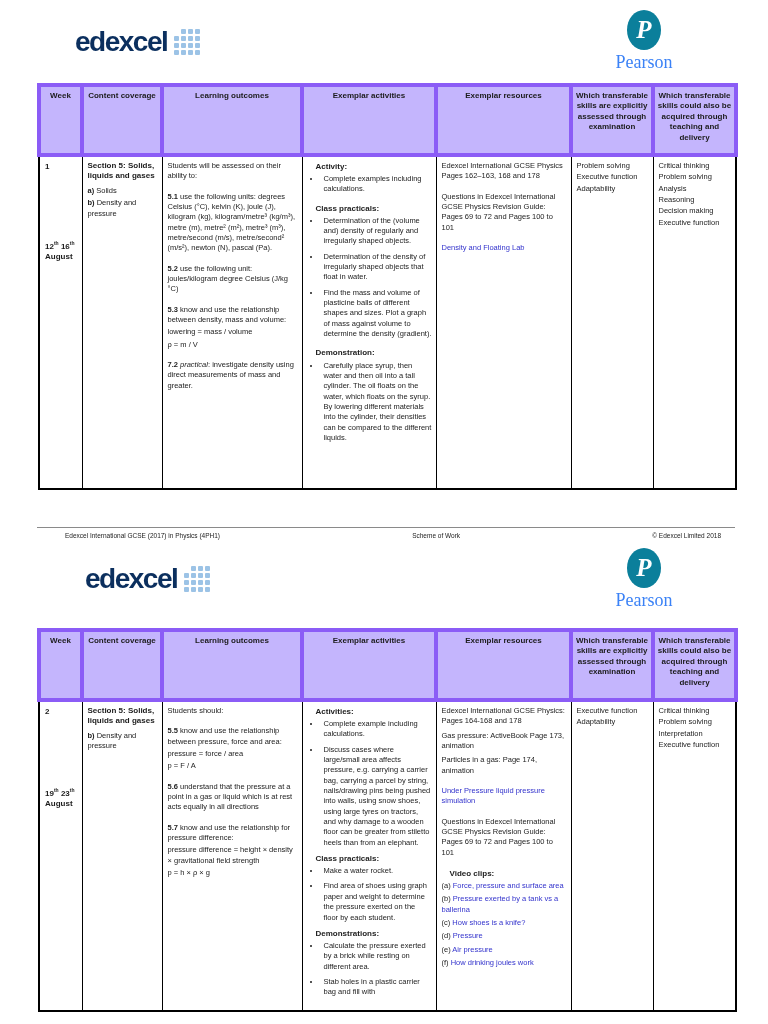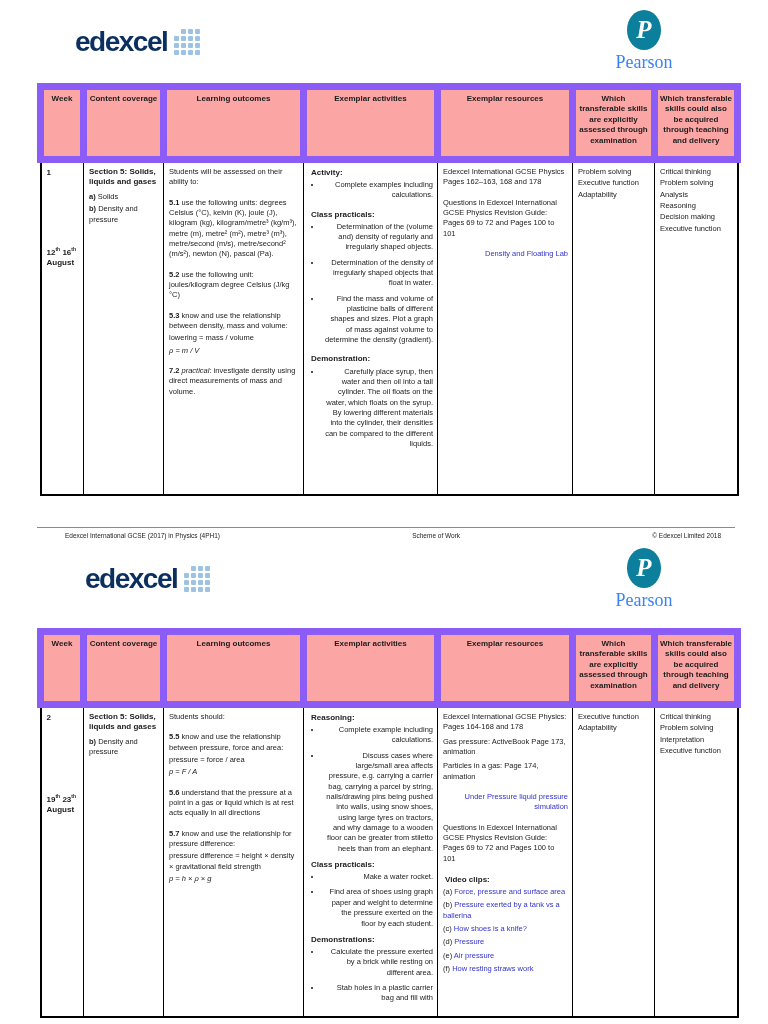--- a/index.html
+++ b/index.html
@@ -15,48 +15,48 @@
   .pearson { position:absolute; width:72px; text-align:center; }
   .pearson-circle { width:34px; height:40px; border-radius:50%; background:#0b7f9b;
                     margin:0 auto; display:flex; align-items:center; justify-content:center; }
   .pearson-p { color:#ffffff; font-family:"Liberation Serif", serif; font-style:italic;
                font-weight:bold; font-size:25px; line-height:1; padding-bottom:2px; }
   .pearson-word { font-family:"Liberation Serif", serif; font-size:18px; color:#3b82f6; margin-top:2px; }
 
   
   table.sow { position:absolute; left:37px; width:697px; border-collapse:collapse;
               table-layout:fixed; border:2px solid #000; }
-  .sow th { background:#fca5a5; border:7px solid #8b5cf6; font-size:8px; font-weight:bold;
+  .sow th { background:#c4b5fd; border:4px solid #8b5cf6; font-size:8px; font-weight:bold;
             text-align:center; vertical-align:top; padding:4px 2px 10px; line-height:1.3; }
   .sow td { border:1px solid #000; vertical-align:top; padding:4px 4px 4px 5px;
             font-size:7.5px; line-height:1.38; }
   tr.body-row-1 td { height:323px; }
   tr.body-row-2 td { height:300px; }
 
   .week-num  { font-weight:bold; font-size:8px; }
   .week-date { font-weight:bold; font-size:8px; line-height:1.3; }
   .mtw1 { margin-top:68px; } .mtw2 { margin-top:70px; }
   sup { font-size:5px; }
 
   .section-title { font-weight:bold; font-size:8px; line-height:1.25; margin:0 0 5px; }
   .cc-item { margin:0 0 2px; }
   .cc-item b { font-size:7.5px; }
 
   .lo  { margin:0 0 10px; }  .mb2 { margin-bottom:2px !important; }
   .mb4 { margin-bottom:4px !important; } .mb10 { margin-bottom:10px !important; }
   .formula { margin:0 0 2px; }
-  .formula-sym { font-style:italic; margin:0 0 10px; }
-
-  .cell-h { font-weight:bold; font-size:8px; margin:0 2px 2px; }
+  .formula-sym { margin:0 0 10px; }
+
+  .cell-h { font-weight:bold; font-size:8px; margin:0 8px 2px; }
   .gap-top { margin-top:8px; }
   ul.blist { margin:0; padding-left:13px; list-style:disc; }
-  ul.blist li { margin:0 0 5px; padding-left:3px;text-align:right; }
+  ul.blist li { margin:0 0 5px; padding-left:3px; }
 
   .rp { margin:0 0 5px; }
-  .link { color:#3333cc; text-decoration:none; cursor:pointer;text-align:right; }
+  .link { color:#3333cc; text-decoration:none; cursor:pointer; }
   a.block { display:block; }
   .video-line { margin:0 0 3px; }
 
   .skill-line { margin:0 0 1px; }
 
   
   .pg-footer { position:absolute; left:37px; top:527px; width:698px;
                border-top:1px solid #8a8a8a; display:flex; justify-content:space-between;
                font-size:6.5px; color:#222; padding-top:4px; }
   .pg-footer .l { padding-left:28px; } .pg-footer .r { padding-right:14px; }
@@ -131,21 +131,21 @@
           <div class="cc-item"><b>a)</b> <span>Solids</span></div>
           <div class="cc-item"><b>b)</b> <span>Density and pressure</span></div>
         </td>
         <td>
           <p class="lo">Students will be assessed on their ability to:</p>
           <p class="lo"><b>5.1</b> <span>use the following units: degrees Celsius (°C), kelvin (K), joule (J), kilogram (kg), kilogram/metre³ (kg/m³), metre (m), metre² (m²), metre³ (m³), metre/second (m/s), metre/second² (m/s²), newton (N), pascal (Pa).</span></p>
           <p class="lo"><b>5.2</b> <span>use the following unit: joules/kilogram degree Celsius (J/kg °C)</span></p>
           <p class="lo mb2"><b>5.3</b> <span>know and use the relationship between density, mass and volume:</span></p>
           <div class="formula">lowering = mass / volume</div>
           <div class="formula-sym">ρ = m / V</div>
-          <p class="lo"><b>7.2</b> <i>practical</i><span>: investigate density using direct measurements of mass and volume.</span></p>
+          <p class="lo"><b>7.2</b> <i>practical</i><span>: investigate density using direct measurements of mass and greater.</span></p>
         </td>
         <td>
           <div class="cell-h">Activity:</div>
           <ul class="blist">
             <li>Complete examples including calculations.</li>
           </ul>
           <div class="cell-h gap-top">Class practicals:</div>
           <ul class="blist">
             <li>Determination of the (volume and) density of regularly and irregularly shaped objects.</li>
             <li>Determination of the density of irregularly shaped objects that float in water.</li>
@@ -252,21 +252,21 @@
           <p class="lo">Students should:</p>
           <p class="lo mb2"><b>5.5</b> <span>know and use the relationship between pressure, force and area:</span></p>
           <div class="formula">pressure = force / area</div>
           <div class="formula-sym">p = F / A</div>
           <p class="lo"><b>5.6</b> <span>understand that the pressure at a point in a gas or liquid which is at rest acts equally in all directions</span></p>
           <p class="lo mb2"><b>5.7</b> <span>know and use the relationship for pressure difference:</span></p>
           <div class="formula">pressure difference = height × density × gravitational field strength</div>
           <div class="formula-sym">p = h × ρ × g</div>
         </td>
         <td>
-          <div class="cell-h">Reasoning:</div>
+          <div class="cell-h">Activities:</div>
           <ul class="blist">
             <li>Complete example including calculations.</li>
             <li>Discuss cases where large/small area affects pressure, e.g. carrying a carrier bag, carrying a parcel by string, nails/drawing pins being pushed into walls, using snow shoes, using large tyres on tractors, and why damage to a wooden floor can be greater from stiletto heels than from an elephant.</li>
           </ul>
           <div class="cell-h">Class practicals:</div>
           <ul class="blist">
             <li>Make a water rocket.</li>
             <li>Find area of shoes using graph paper and weight to determine the pressure exerted on the floor by each student.</li>
           </ul>
           <div class="cell-h">Demonstrations:</div>
@@ -280,21 +280,21 @@
           <p class="rp mb4">Gas pressure: ActiveBook Page 173, animation</p>
           <p class="rp mb10">Particles in a gas: Page 174, animation</p>
           <a class="link block mb10" style="margin-bottom:10px">Under Pressure liquid pressure simulation</a>
           <p class="rp mb10">Questions in Edexcel International GCSE Physics Revision Guide: Pages 69 to 72 and Pages 100 to 101</p>
           <div class="cell-h">Video clips:</div>
           <div class="video-line"><span>(a)</span> <a class="link">Force, pressure and surface area</a></div>
           <div class="video-line"><span>(b)</span> <a class="link">Pressure exerted by a tank vs a ballerina</a></div>
           <div class="video-line"><span>(c)</span> <a class="link">How shoes is a knife?</a></div>
           <div class="video-line"><span>(d)</span> <a class="link">Pressure</a></div>
           <div class="video-line"><span>(e)</span> <a class="link">Air pressure</a></div>
-          <div class="video-line"><span>(f)</span> <a class="link">How resting straws work</a></div>
+          <div class="video-line"><span>(f)</span> <a class="link">How drinking joules work</a></div>
         </td>
         <td>
           <div class="skill-line">Executive function</div>
           <div class="skill-line">Adaptability</div>
         </td>
         <td>
           <div class="skill-line">Critical thinking</div>
           <div class="skill-line">Problem solving</div>
           <div class="skill-line">Interpretation</div>
           <div class="skill-line">Executive function</div>

